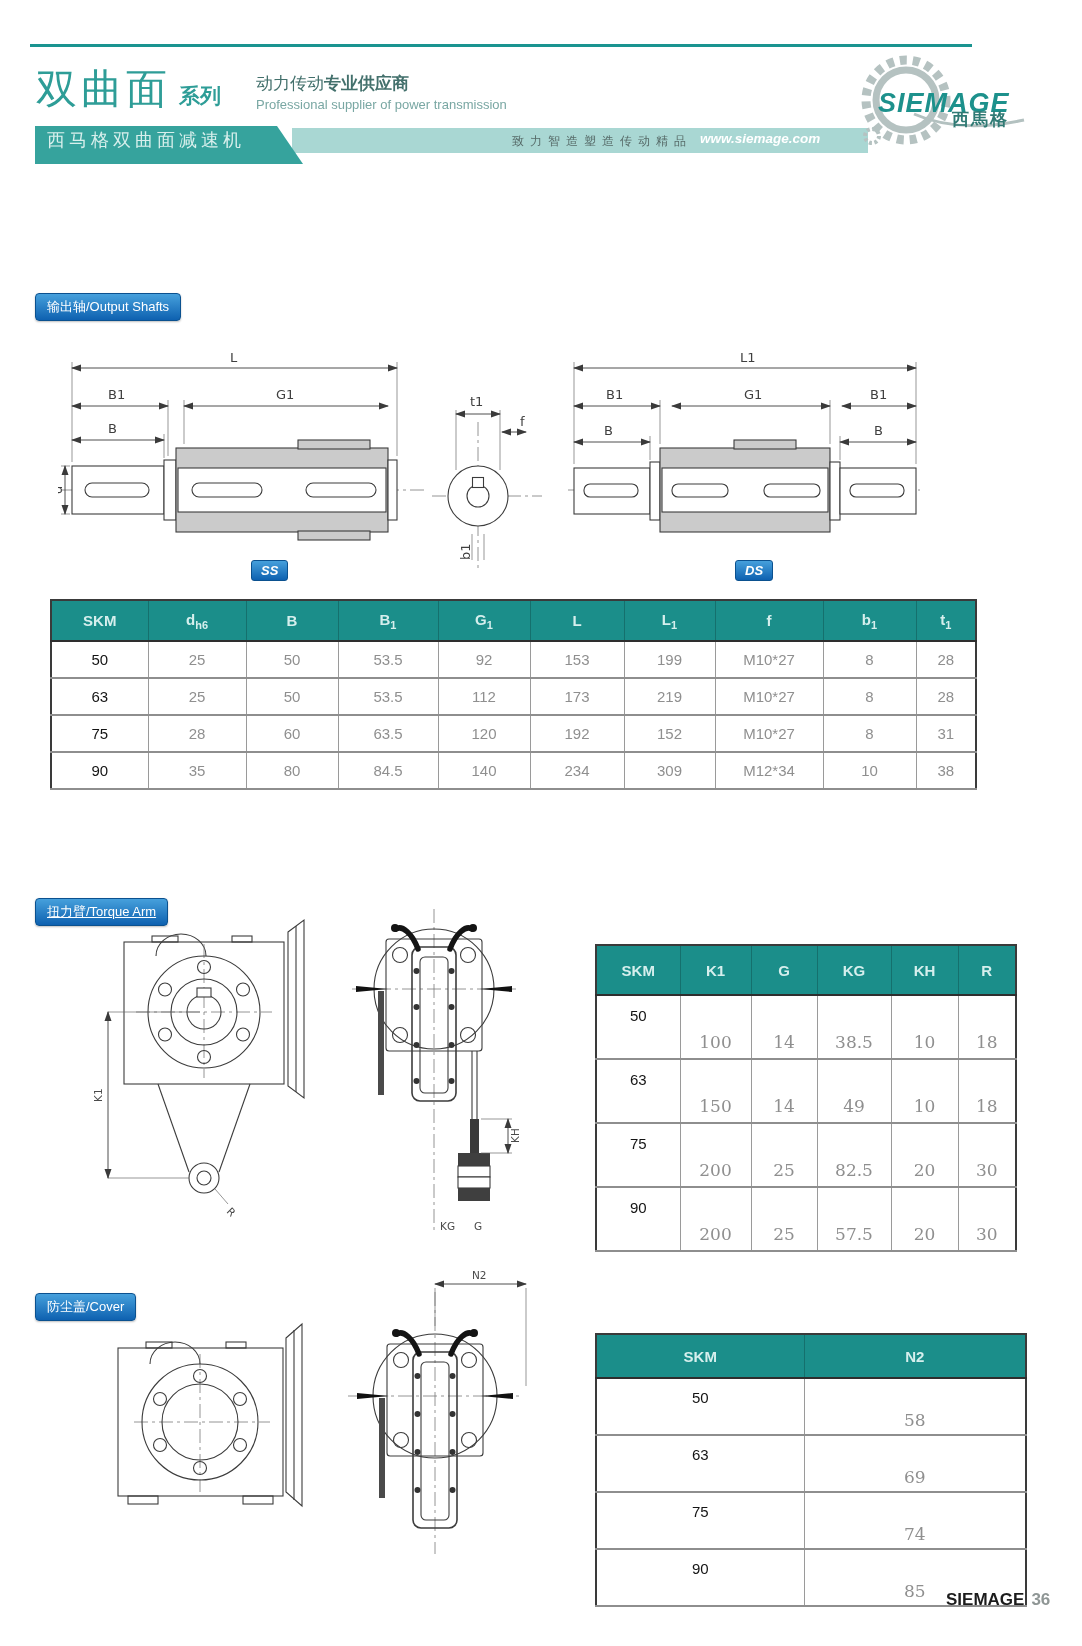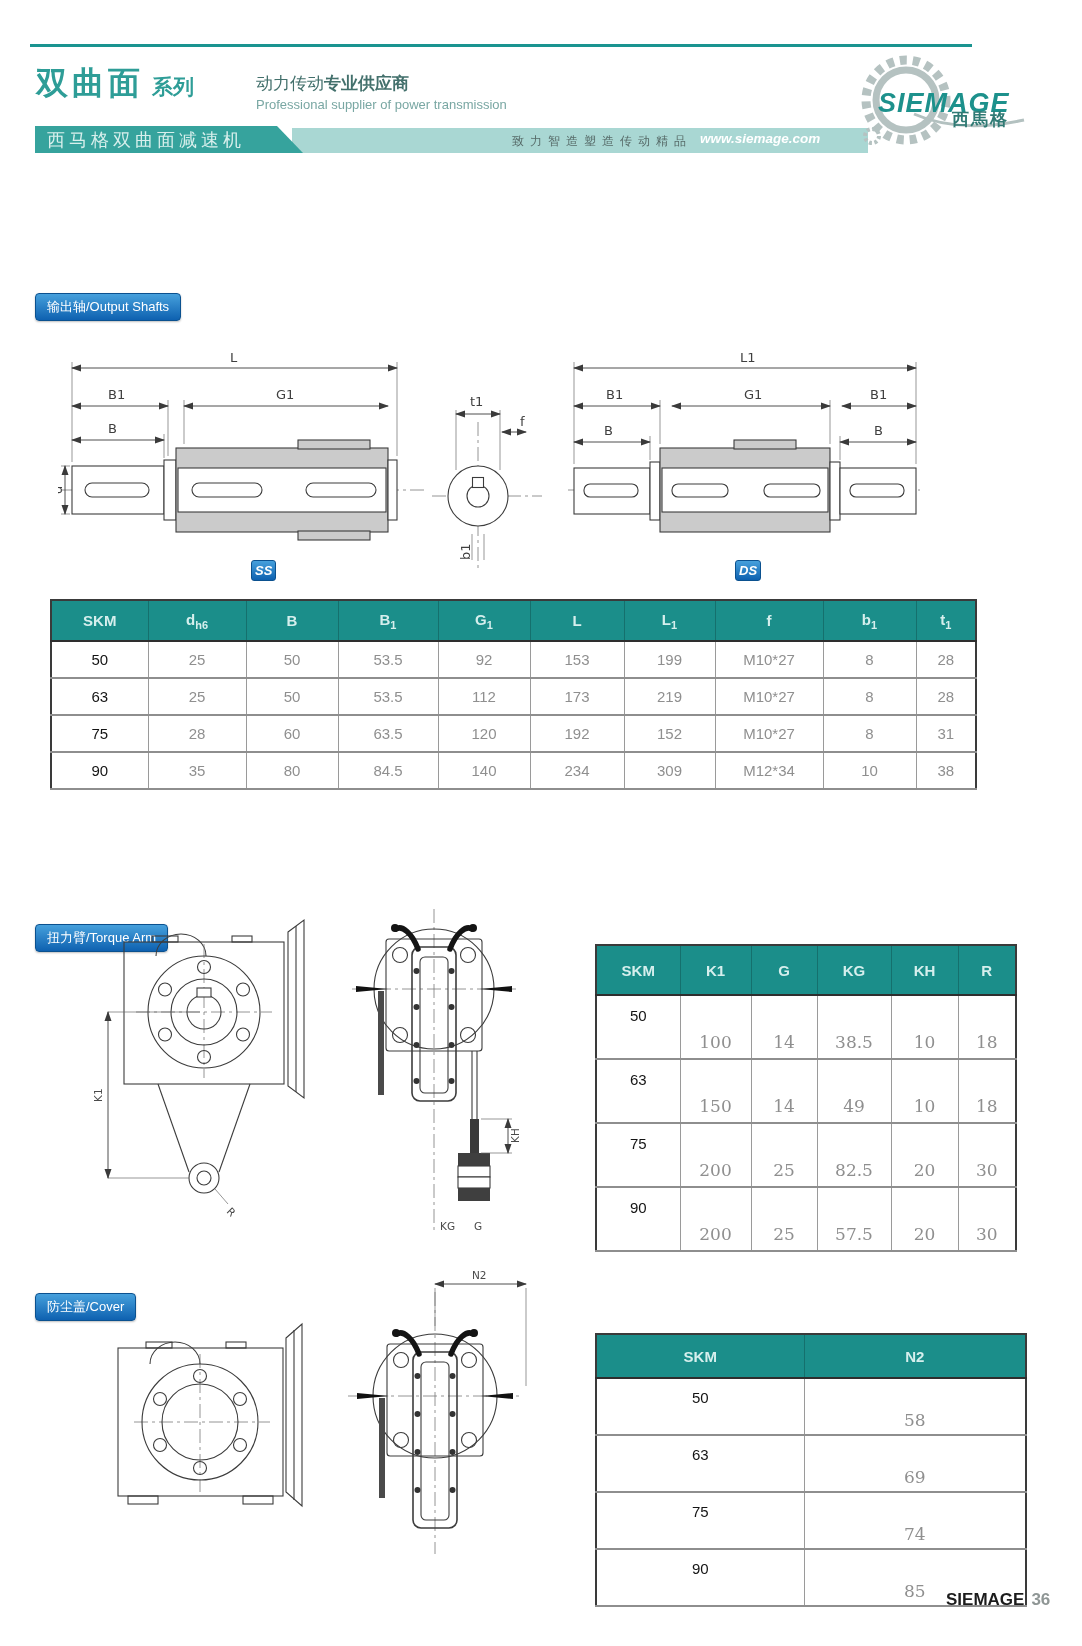--- a/index.html
+++ b/index.html
@@ -3,44 +3,44 @@
 <meta charset="utf-8">
 <style>
   html,body{margin:0;padding:0;background:#e8e8e8;}
   .page{position:relative;width:1082px;height:1646px;background:#fff;margin:0 auto;
         font-family:"Liberation Sans","DejaVu Sans",sans-serif;overflow:hidden;}
   .abs{position:absolute;}
 
   
   .toprule{left:30px;top:44px;width:942px;height:3px;background:#1a9490;}
   .series{left:36px;top:62px;white-space:nowrap;color:#2e9d97;}
-  .series .big{font-size:32px;font-weight:700;letter-spacing:4px;}
+  .series .big{font-size:41px;font-weight:400;letter-spacing:4px;}
   .series .small{font-size:21px;font-weight:800;margin-left:8px;}
-  .dark-banner{left:35px;top:126px;width:268px;height:27px;background:#36a39d;
+  .dark-banner{left:35px;top:126px;width:268px;height:38px;background:#36a39d;
         clip-path:polygon(0 0,calc(100% - 26px) 0,100% 100%,0 100%);
         color:#d8efec;font-family:"DejaVu Serif","Liberation Serif",serif;
         font-size:18px;letter-spacing:4px;line-height:27px;padding-left:12px;box-sizing:border-box;}
   .light-banner{left:292px;top:128px;width:576px;height:25px;background:#a9d7d3;}
   .slogan{left:512px;top:133px;font-size:12px;letter-spacing:6px;color:#576b69;}
   .website{left:700px;top:131px;font-size:13.5px;font-weight:700;font-style:italic;color:#ffffff;}
   .supplier-cn{left:256px;top:72px;font-size:17px;color:#43706c;}
   .supplier-cn .b{font-weight:800;}
   .supplier-en{left:256px;top:97px;font-size:13px;color:#79a7a3;}
   .logo{left:848px;top:52px;width:232px;height:108px;}
   .logo-text{left:30px;top:36px;font-size:27px;font-weight:900;font-style:italic;
         color:#1d918c;letter-spacing:1px;}
   .logo-cn{left:104px;top:56px;font-size:17px;font-weight:700;
         font-family:"DejaVu Serif","Liberation Serif",serif;color:#2f7a74;letter-spacing:2px;}
 
   
   .page-title{left:30px;top:222px;font-size:27px;font-weight:800;color:#17918c;letter-spacing:.5px;}
   .badge{background:linear-gradient(180deg,#46a0dc,#0e61b0);border:1px solid #0b518f;
         border-radius:4px;color:#fff;font-size:13px;padding:4px 11px;box-shadow:0 1px 2px rgba(0,0,0,.25);}
   .badge-sm{background:linear-gradient(180deg,#46a0dc,#0e61b0);border:1px solid #0b518f;
-        border-radius:3px;color:#fff;font-size:13px;font-weight:700;font-style:italic;padding:2px 3px;}
+        border-radius:3px;color:#fff;font-size:13px;font-weight:700;font-style:italic;padding:2px 9px;}
 
   
   table.dim-table{border-collapse:collapse;table-layout:fixed;background:#fff;border:2px solid #3a3a3a;padding-left:8px;}
   .dim-table th{background:#1b8e8a;color:#d6efed;font-weight:700;font-size:15px;
         border-left:1px solid #15706d;border-right:1px solid #15706d;text-align:center;}
   .dim-table th sub{font-size:11px;}
   .dim-table thead tr{border-bottom:2px solid #2e2e2e;}
   .dim-table tbody tr{border-bottom:2px solid #8e8e8e;}
   .dim-table td{border-left:1px solid #9a9a9a;border-right:1px solid #9a9a9a;text-align:center;}
   .dim-table td.skm{color:#141414;font-size:15px;}
@@ -265,21 +265,21 @@
           <td class="val">140</td>
           <td class="val">234</td>
           <td class="val">309</td>
           <td class="val">M12*34</td>
           <td class="val">10</td>
           <td class="val">38</td>
         </tr>
       </tbody>
     </table>
 
-  <div class="abs badge" style="left:35px;top:924px;">扭力臂/Torque Arm</div>
+  <div class="abs badge" style="left:35px;top:898px;text-decoration:underline;">扭力臂/Torque Arm</div>
 
   <svg class="abs" style="left:92px;top:916px;" width="235" height="302" viewBox="0 0 235 302">
     <rect class="ol" x="32" y="26" width="160" height="142"></rect>
     <rect class="ol" x="60" y="20" width="26" height="6"></rect>
     <rect class="ol" x="140" y="20" width="20" height="6"></rect>
     <path class="ol" d="M64,40 a25,22 0 0 1 50,0"></path>
     <path class="ol" d="M196,16 L212,4 L212,182 L196,170 Z"></path>
     <line class="ol" x1="204" y1="10" x2="204" y2="176"></line>
     <line class="cl" x1="112" y1="28" x2="112" y2="162"></line>
     <line class="cl" x1="44" y1="96" x2="180" y2="96"></line>

